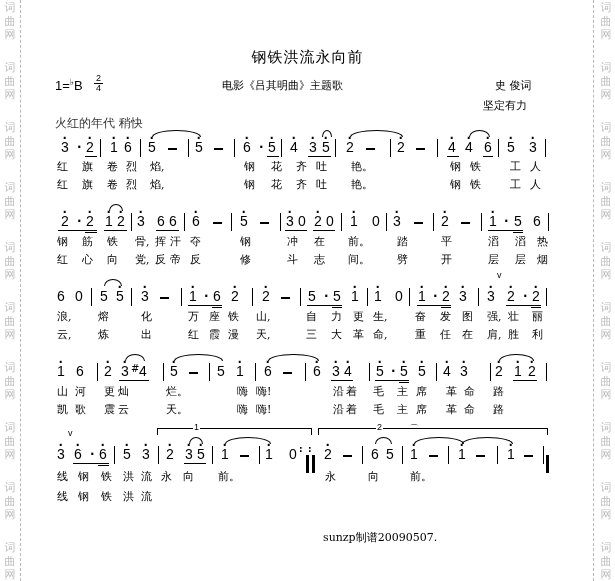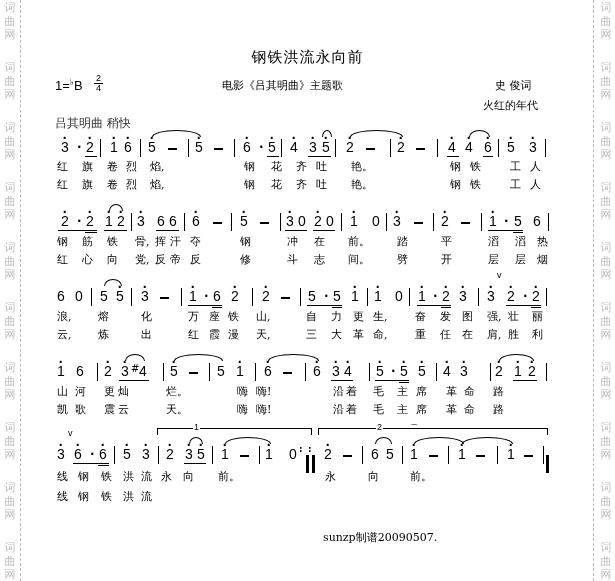--- a/index.html
+++ b/index.html
@@ -71,22 +71,22 @@
     <div class="wm" style="top: 481px; left: 2px;">词<br>曲<br>网</div>
     <div class="wm" style="top: 541px; left: 2px;">词<br>曲<br>网</div>
   </div>
 <div class="wm-line right"></div>
 
 <div class="title">钢铁洪流永向前</div>
 <div class="key"><span>1=</span><sup>♭</sup><span>B</span></div>
 <div class="timesig"><span>2</span><span class="bar"></span><span>4</span></div>
 <div class="subtitle">电影《吕其明曲》主题歌</div>
 <div class="lyricist">史  俊词</div>
-<div class="composer">火红的年代</div>
-<div class="tempo">吕其明曲 稍快</div>
+<div class="composer">坚定有力</div>
+<div class="tempo">火红的年代 稍快</div>
 
 <div id="score">
     <div class="note hi" style="left: 60px; top: 139px;">3</div>
     <div class="aug" style="left: 77px; top: 140px;">·</div>
     <div class="note hi" style="left: 85px; top: 139px;">2</div>
     <div class="ul" style="left: 85px; top: 156px; width: 12px;"></div>
     <div class="barl" style="left: 100px; top: 139px;"></div>
     <div class="note hi" style="left: 109px; top: 139px;">1</div>
     <div class="note hi" style="left: 123px; top: 139px;">6</div>
     <div class="barl" style="left: 140px; top: 139px;"></div>

